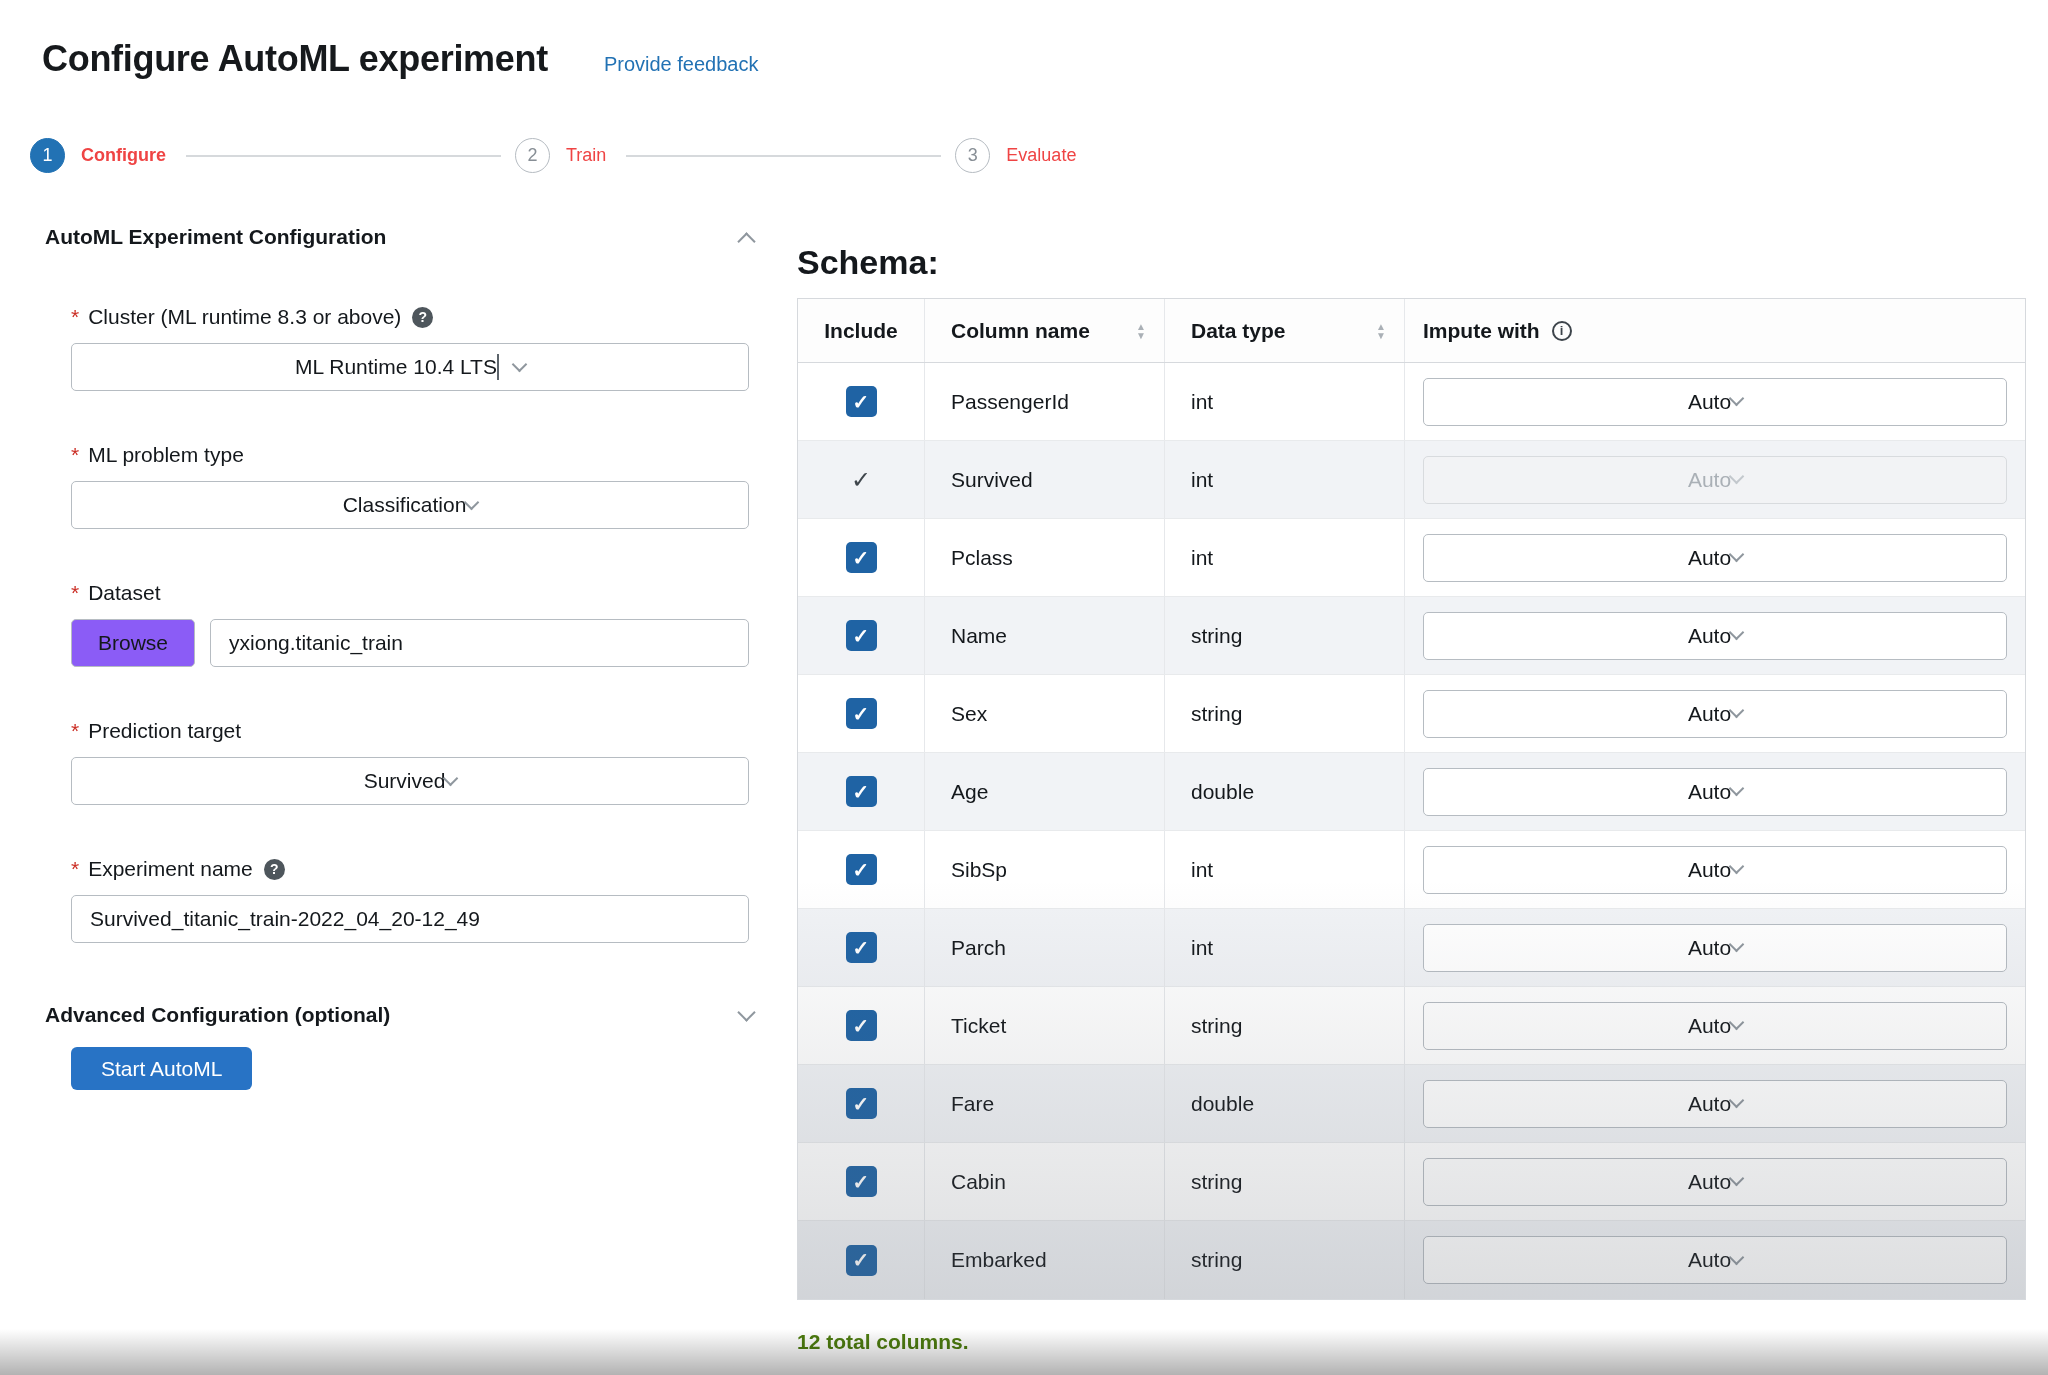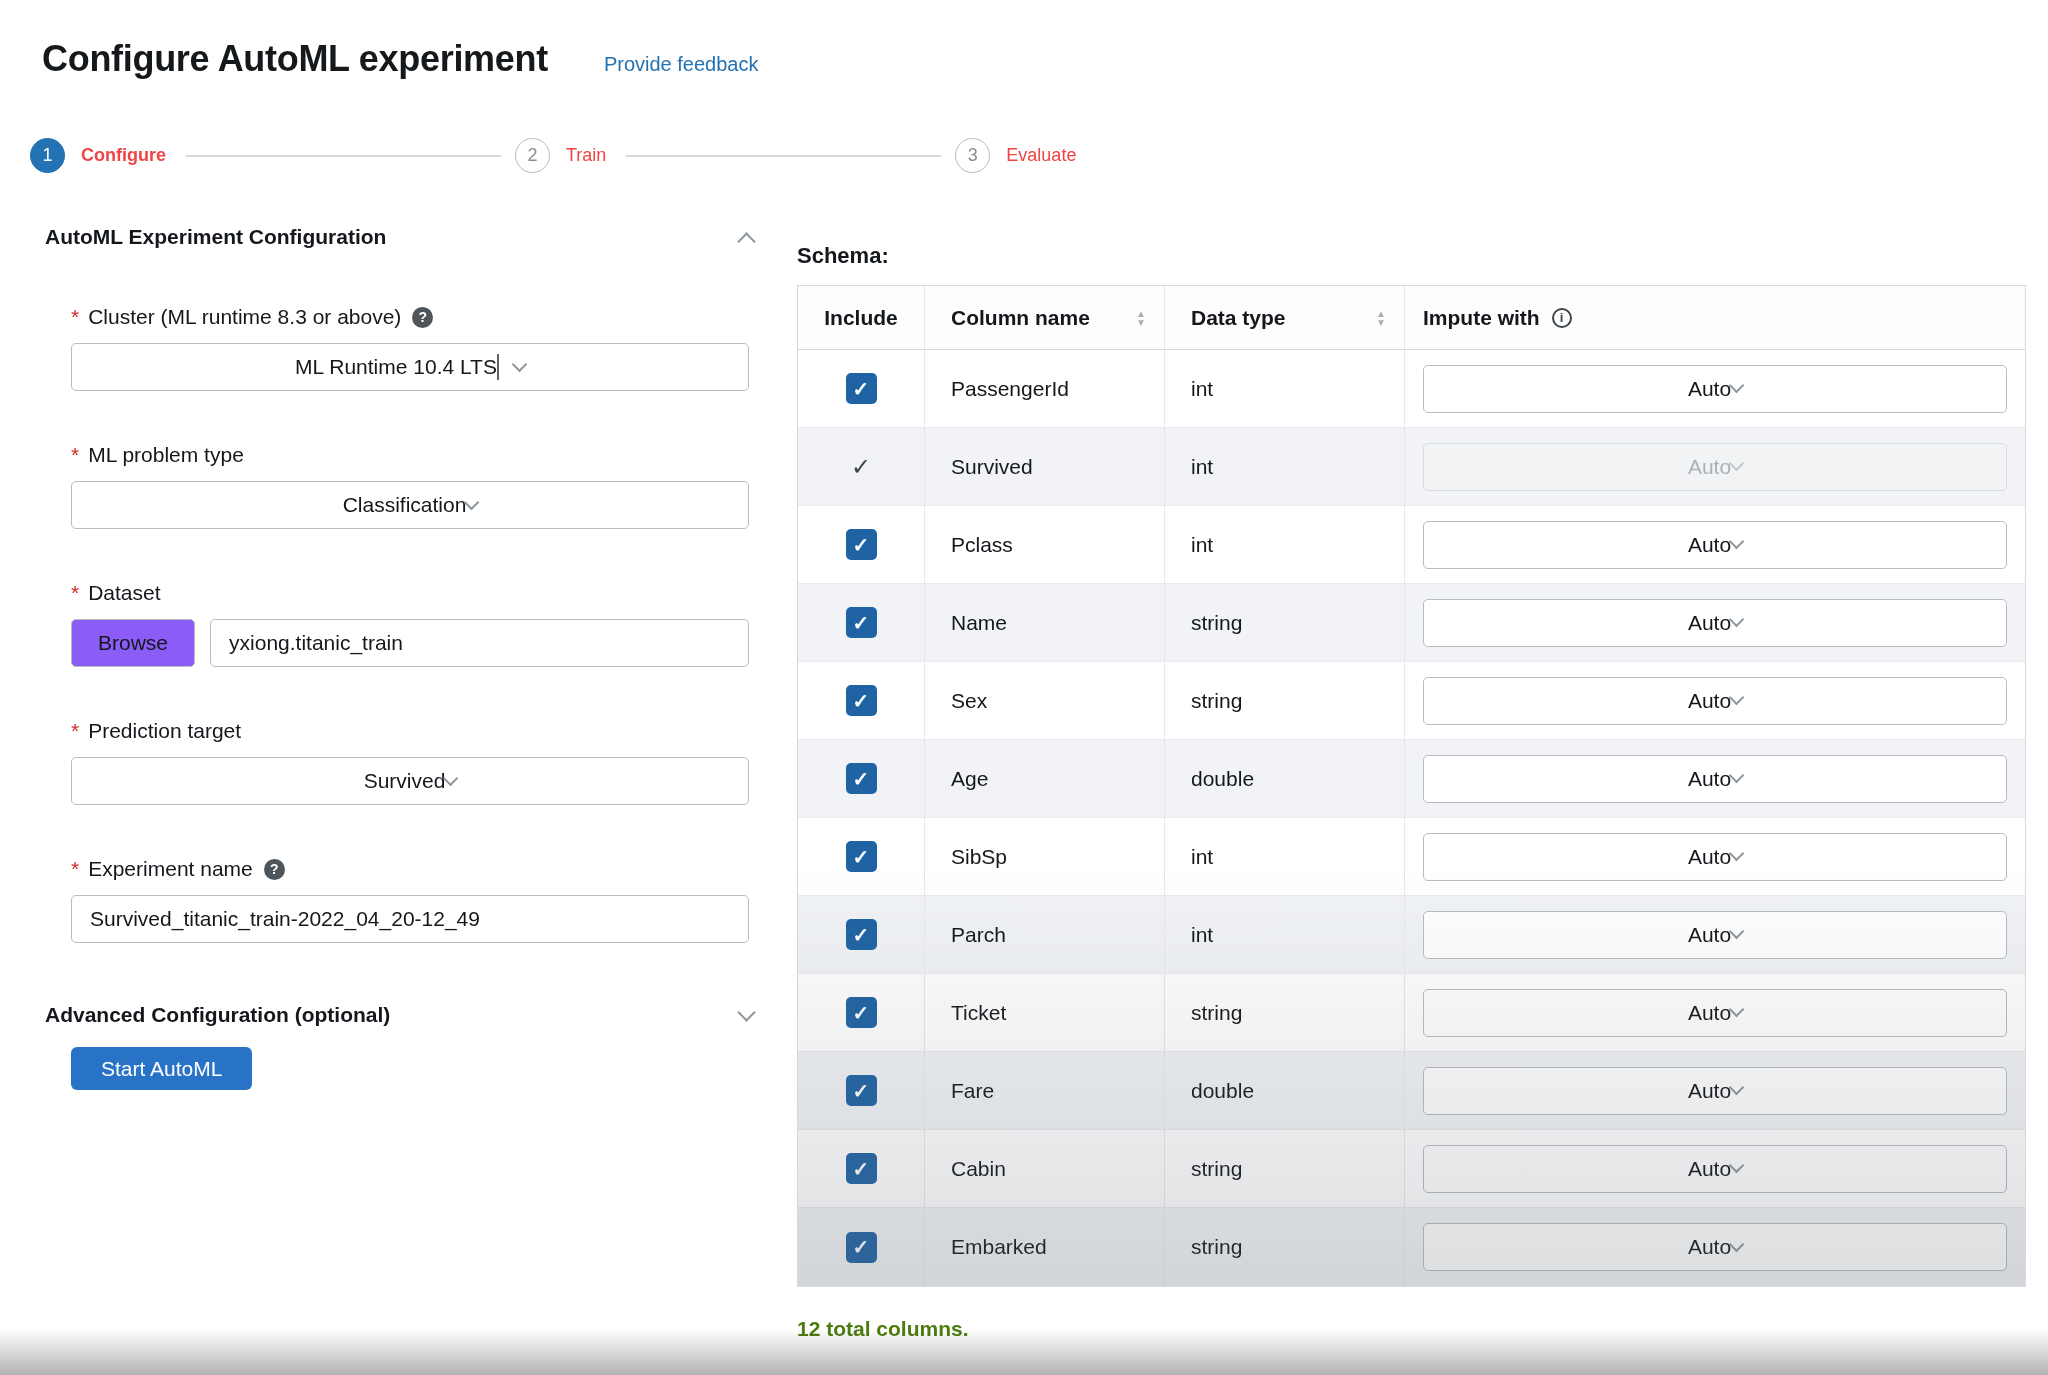--- a/index.html
+++ b/index.html
@@ -67,21 +67,21 @@
   }
   .text-input { flex: 1; cursor: text; }
   .advanced-head { margin-top: 60px; }
   .start-btn {
     margin: 20px 0 0 26px; height: 43px; padding: 0 30px;
     background: #2873c5; color: #fff; font-size: 21px; font-family: inherit;
     border: none; border-radius: 6px; cursor: pointer;
   }
 
   
-  .schema-title { font-size: 22px; font-weight: 700; margin: 0 0 16px 0; color: #14181c; }
+  .schema-title { font-size: 34px; font-weight: 700; margin: 0 0 16px 0; color: #14181c; }
   .table { border: 1px solid #d6d9dd; background: #fff; position: relative; }
   .thead { display: flex; align-items: stretch; height: 64px; border-bottom: 1px solid #d6d9dd; background: #fdfdfd; }
   .th { display: flex; align-items: center; font-size: 21px; font-weight: 700; color: #14181c; }
   .c-include { width: 126px; justify-content: center; }
   .c-name { width: 240px; padding-left: 26px; }
   .c-type { width: 240px; padding-left: 26px; }
   .c-impute { flex: 1; padding: 0 18px; }
   .th.c-name, .th.c-type { justify-content: space-between; padding-right: 18px; }
   .th.c-name, .th.c-type, .th.c-impute,
   .tcell.c-name, .tcell.c-type, .tcell.c-impute { border-left: 1px solid #e6e8eb; }

